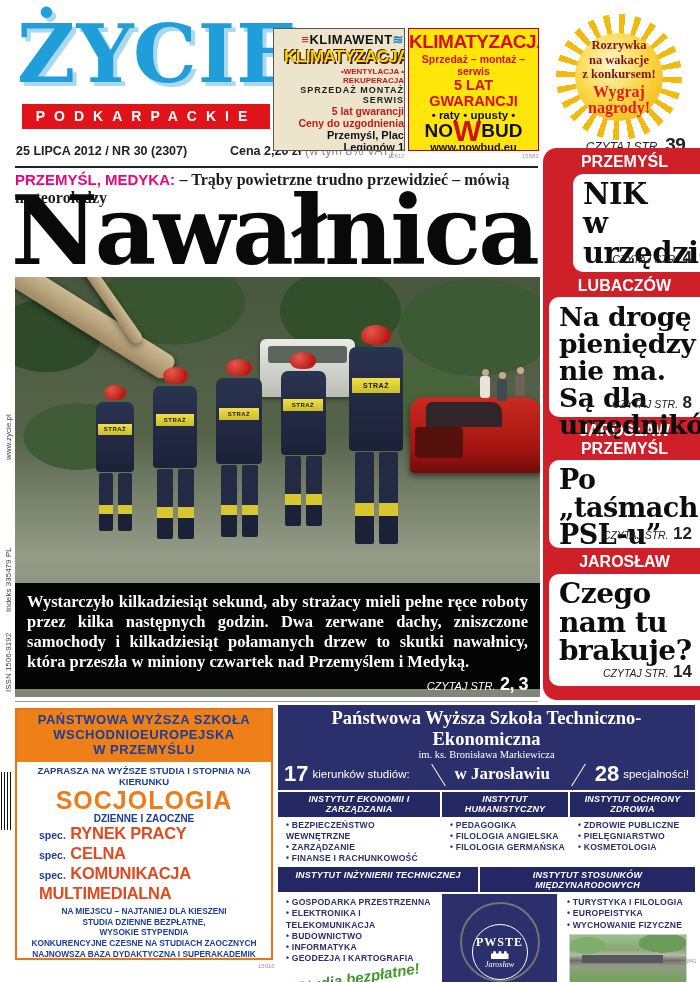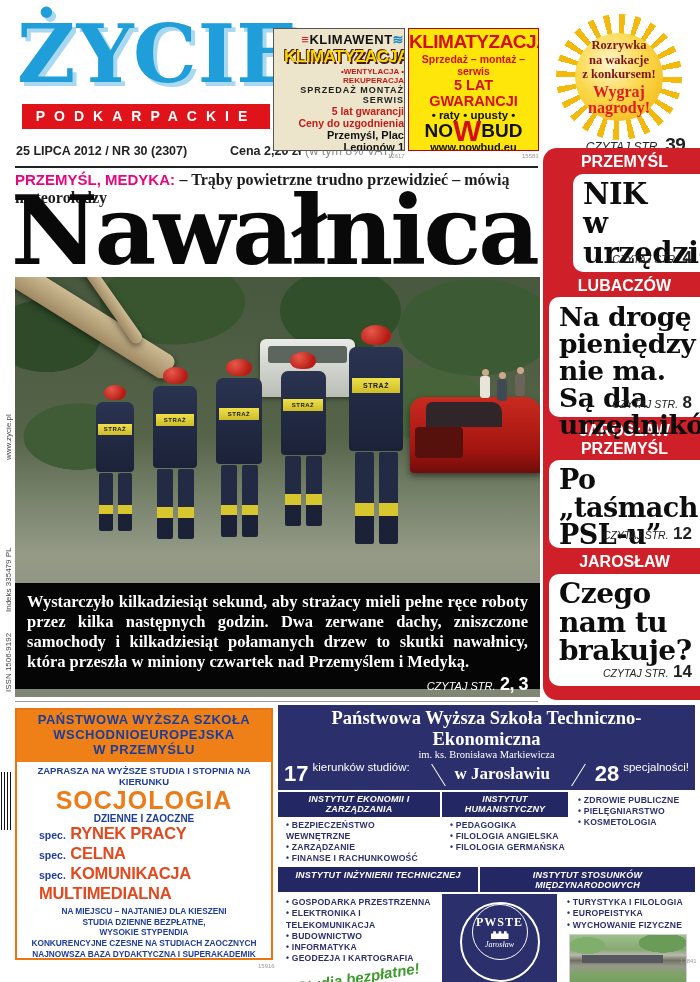--- a/index.html
+++ b/index.html
@@ -107,33 +107,33 @@
   .pwsw .spec .p { color:#1d3d97; font-size:10.5px; font-weight:bold; }
   .pwsw .spec .n { color:#e2491f; font-size:16.5px; font-weight:900; letter-spacing:-.3px; }
   .pwsw .details { color:#1d3d97; font-size:8.3px; line-height:1.32; font-weight:bold; margin-top:2px; }
 
   
   .pwste { background:#fff; }
   .pwste .head { background:#2b2f6c; color:#fff; position:relative; padding-top:3px; }
   .pwste .title { font-family:"Liberation Serif", serif; font-weight:bold; font-size:18.5px; text-align:center; }
   .pwste .subtitle { font-family:"Liberation Serif", serif; font-size:10.5px; text-align:center; line-height:1; }
   .pwste .statrow { display:flex; align-items:center; justify-content:space-between; padding:0 6px 3px; }
-  .pwste .stat { display:flex; align-items:flex-start; gap:4px; }
+  .pwste .stat { display:flex; align-items:center; gap:4px; }
   .pwste .stat .num { font-size:22px; font-weight:bold; }
   .pwste .stat .lbl { font-size:11.5px; }
   .pwste .city { font-family:"Liberation Serif", serif; font-weight:bold; font-size:17px; }
   .pwste .slash { position:absolute; width:1px; height:26px; background:#fff; bottom:2px; }
   .inst-row { display:flex; gap:2px; margin-top:2px; }
   .inst-head { background:#232764; color:#fff; font-weight:bold; font-style:italic; font-size:9px; text-align:center; padding:2.5px 1px; letter-spacing:.2px; }
   .inst-list { padding:3px 2px 1px 8px; }
   .inst-list li { list-style:none; color:#2b2f6c; font-size:8.6px; font-weight:bold; line-height:1.3; letter-spacing:.2px; }
   .inst-list li::before { content:"• "; }
   .pwste .logo-sq { background:#2b2f6c; display:flex; align-items:center; justify-content:center; }
-  .pwste .seal { width:80px; height:80px; border-radius:50%; border:2px solid #ffffff; background:#2b2f6c;
-     display:flex; flex-direction:column; align-items:center; justify-content:flex-start; color:#fff; }
+  .pwste .seal { width:80px; height:80px; border-radius:50%; border:2px solid #737373; background:#2b2f6c;
+     display:flex; flex-direction:column; align-items:center; justify-content:flex-end; color:#fff; }
   .pwste .seal .inner { width:56px; height:56px; border-radius:50%; border:1px solid #fff; display:flex; flex-direction:column; align-items:center; justify-content:center; }
   .pwste .seal .nm { font-family:"Liberation Serif", serif; font-weight:bold; font-size:12px; letter-spacing:1px; }
   .pwste .seal .castle { width:18px; height:8px; background:#fff; margin-top:1px;
      clip-path:polygon(0 100%,0 30%,15% 30%,15% 0,30% 0,30% 30%,45% 30%,45% 0,60% 0,60% 30%,75% 30%,75% 0,90% 0,90% 30%,100% 30%,100% 100%); }
   .pwste .seal .ct { font-family:"Liberation Serif", serif; font-style:italic; font-size:8px; margin-top:1px; }
   .free-note { color:#3f9a2e; font-size:15px; font-weight:bold; font-style:italic; transform:rotate(-9deg); }
   .campus { background:
      radial-gradient(30px 14px at 15% 20%, #7fae6d 0 60%, rgba(0,0,0,0) 61%),
      radial-gradient(40px 16px at 80% 15%, #6a9b58 0 60%, rgba(0,0,0,0) 61%),
      linear-gradient(180deg,#9cc08a 0%, #88a873 28%, #b9b9ae 38%, #6f705f 48%, #97988a 58%, #7da466 75%, #6f9a5c 100%); 
@@ -378,20 +378,21 @@
         </div>
       <div style="width:126px;">
           <div class="inst-head">INSTYTUT HUMANISTYCZNY</div>
         <ul class="inst-list">
           <li>PEDAGOGIKA</li>
           <li>FILOLOGIA ANGIELSKA</li>
           <li>FILOLOGIA GERMAŃSKA</li>
         </ul>
         </div>
       <div style="width:125px;">
+          <div class="inst-head">INSTYTUT OCHRONY ZDROWIA</div>
         <ul class="inst-list">
           <li>ZDROWIE PUBLICZNE</li>
           <li>PIELĘGNIARSTWO</li>
           <li>KOSMETOLOGIA</li>
         </ul>
         </div>
     </div>
     <div class="inst-row">
       <div class="inst-head" style="width:200px;">INSTYTUT INŻYNIERII TECHNICZNEJ</div>
       <div class="inst-head" style="width:215px;">INSTYTUT STOSUNKÓW MIĘDZYNARODOWYCH</div>

